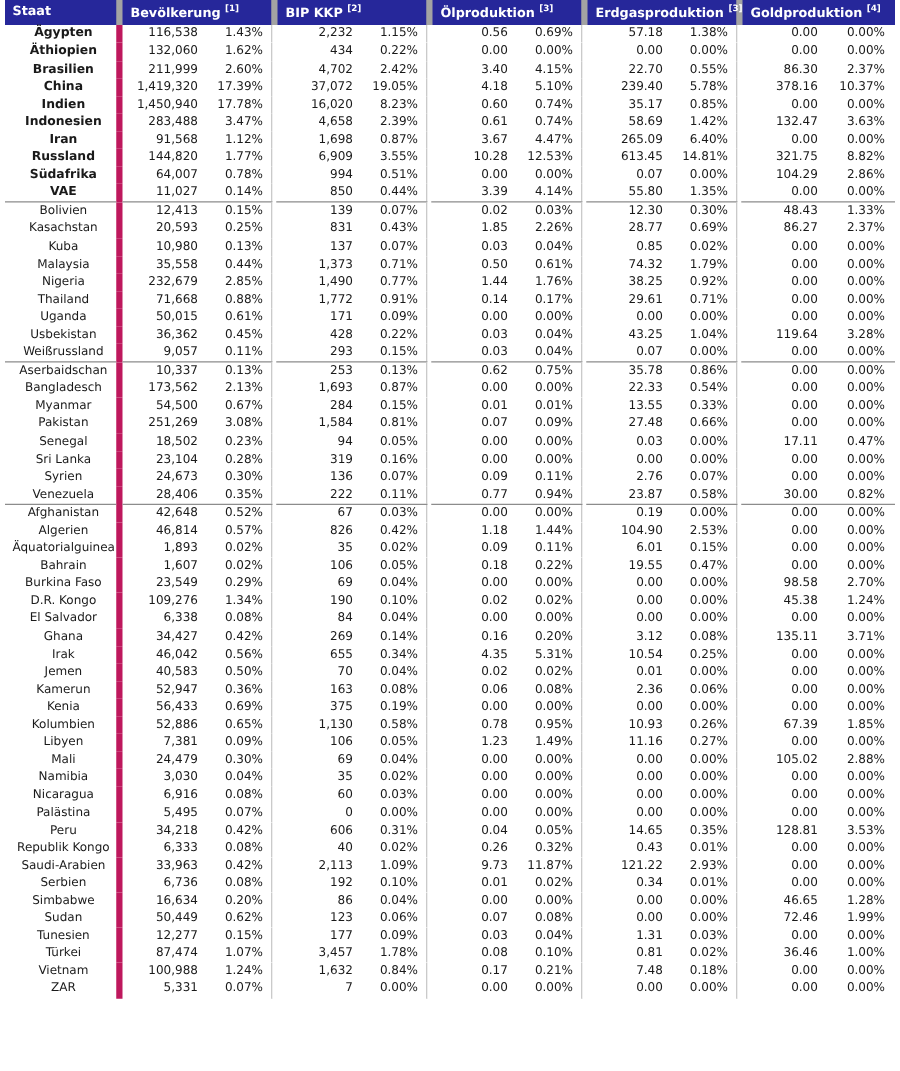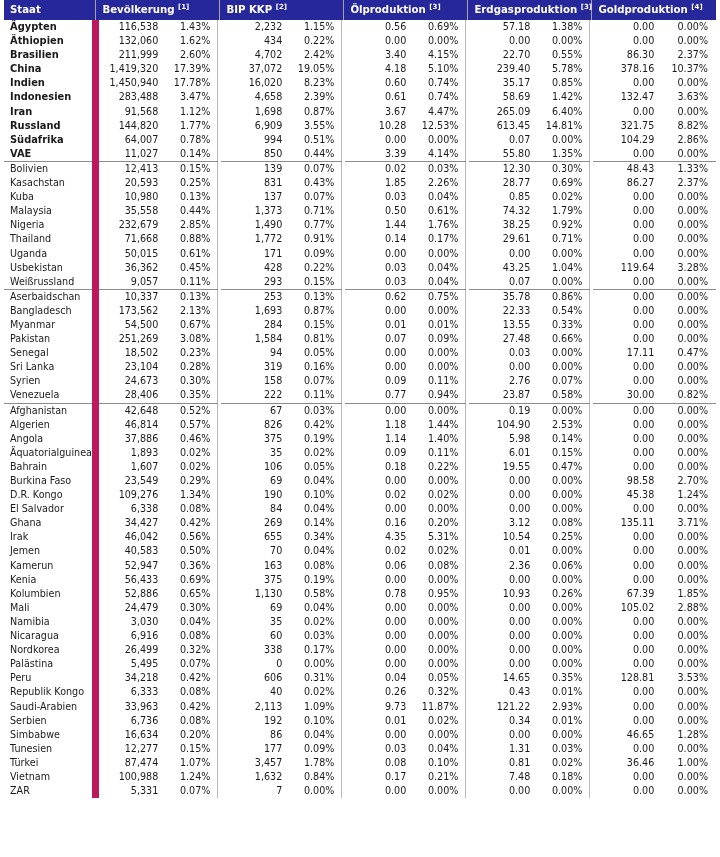--- a/index.html
+++ b/index.html
@@ -33,41 +33,41 @@
     color: #ffffff;
     font-weight: bold;
     font-size: 10.2px;
     text-align: left;
     padding: 3px 4px 4px 6px;
     height: 13px;
     vertical-align: middle;
     white-space: nowrap;
   }
   thead th.grp {
-    border-right: 1px solid #a3a3a3;
+    border-right: 5px solid #a3a3a3;
   }
   thead th sup {
     font-size: 7px;
     vertical-align: super;
     font-weight: bold;
   }
   
   tbody td {
     padding: 0 4px 0 0;
     height: 14.1px;
     line-height: 14.1px;
     font-size: 9.6px;
     white-space: nowrap;
     vertical-align: middle;
   }
   td.name {
-    text-align: left;
+    text-align: center;
     padding-left: 6px;
     padding-right: 2px;
-    border-right: 7px solid #be185d;
+    border-right: 5px solid #be185d;
   }
   td.val {
     text-align: right;
     padding-right: 6px;
   }
   td.pct {
     text-align: right;
     padding-right: 8px;
   }
   td.pct.sep {
@@ -441,21 +441,21 @@
           <td class="pct sep">0.00%</td>
           <td class="val">0.00</td>
           <td class="pct sep">0.00%</td>
           <td class="val">0.00</td>
           <td class="pct">0.00%</td>
         </tr>
         <tr>
           <td class="name">Syrien</td>
           <td class="val">24,673</td>
           <td class="pct sep">0.30%</td>
-          <td class="val">158</td>
+          <td class="val">136</td>
           <td class="pct sep">0.07%</td>
           <td class="val">0.09</td>
           <td class="pct sep">0.11%</td>
           <td class="val">2.76</td>
           <td class="pct sep">0.07%</td>
           <td class="val">0.00</td>
           <td class="pct">0.00%</td>
         </tr>
         <tr>
           <td class="name">Venezuela</td>
@@ -490,33 +490,20 @@
           <td class="val">826</td>
           <td class="pct sep">0.42%</td>
           <td class="val">1.18</td>
           <td class="pct sep">1.44%</td>
           <td class="val">104.90</td>
           <td class="pct sep">2.53%</td>
           <td class="val">0.00</td>
           <td class="pct">0.00%</td>
         </tr>
         <tr>
-          <td class="name">Angola</td>
-          <td class="val">37,886</td>
-          <td class="pct sep">0.46%</td>
-          <td class="val">375</td>
-          <td class="pct sep">0.19%</td>
-          <td class="val">1.14</td>
-          <td class="pct sep">1.40%</td>
-          <td class="val">5.98</td>
-          <td class="pct sep">0.14%</td>
-          <td class="val">0.00</td>
-          <td class="pct">0.00%</td>
-        </tr>
-        <tr>
           <td class="name">Äquatorialguinea</td>
           <td class="val">1,893</td>
           <td class="pct sep">0.02%</td>
           <td class="val">35</td>
           <td class="pct sep">0.02%</td>
           <td class="val">0.09</td>
           <td class="pct sep">0.11%</td>
           <td class="val">6.01</td>
           <td class="pct sep">0.15%</td>
           <td class="val">0.00</td>
@@ -646,20 +633,33 @@
           <td class="val">1,130</td>
           <td class="pct sep">0.58%</td>
           <td class="val">0.78</td>
           <td class="pct sep">0.95%</td>
           <td class="val">10.93</td>
           <td class="pct sep">0.26%</td>
           <td class="val">67.39</td>
           <td class="pct">1.85%</td>
         </tr>
         <tr>
+          <td class="name">Libyen</td>
+          <td class="val">7,381</td>
+          <td class="pct sep">0.09%</td>
+          <td class="val">106</td>
+          <td class="pct sep">0.05%</td>
+          <td class="val">1.23</td>
+          <td class="pct sep">1.49%</td>
+          <td class="val">11.16</td>
+          <td class="pct sep">0.27%</td>
+          <td class="val">0.00</td>
+          <td class="pct">0.00%</td>
+        </tr>
+        <tr>
           <td class="name">Mali</td>
           <td class="val">24,479</td>
           <td class="pct sep">0.30%</td>
           <td class="val">69</td>
           <td class="pct sep">0.04%</td>
           <td class="val">0.00</td>
           <td class="pct sep">0.00%</td>
           <td class="val">0.00</td>
           <td class="pct sep">0.00%</td>
           <td class="val">105.02</td>
@@ -677,33 +677,20 @@
           <td class="pct sep">0.00%</td>
           <td class="val">0.00</td>
           <td class="pct">0.00%</td>
         </tr>
         <tr>
           <td class="name">Nicaragua</td>
           <td class="val">6,916</td>
           <td class="pct sep">0.08%</td>
           <td class="val">60</td>
           <td class="pct sep">0.03%</td>
-          <td class="val">0.00</td>
-          <td class="pct sep">0.00%</td>
-          <td class="val">0.00</td>
-          <td class="pct sep">0.00%</td>
-          <td class="val">0.00</td>
-          <td class="pct">0.00%</td>
-        </tr>
-        <tr>
-          <td class="name">Nordkorea</td>
-          <td class="val">26,499</td>
-          <td class="pct sep">0.32%</td>
-          <td class="val">338</td>
-          <td class="pct sep">0.17%</td>
           <td class="val">0.00</td>
           <td class="pct sep">0.00%</td>
           <td class="val">0.00</td>
           <td class="pct sep">0.00%</td>
           <td class="val">0.00</td>
           <td class="pct">0.00%</td>
         </tr>
         <tr>
           <td class="name">Palästina</td>
           <td class="val">5,495</td>
@@ -776,20 +763,33 @@
           <td class="val">86</td>
           <td class="pct sep">0.04%</td>
           <td class="val">0.00</td>
           <td class="pct sep">0.00%</td>
           <td class="val">0.00</td>
           <td class="pct sep">0.00%</td>
           <td class="val">46.65</td>
           <td class="pct">1.28%</td>
         </tr>
         <tr>
+          <td class="name">Sudan</td>
+          <td class="val">50,449</td>
+          <td class="pct sep">0.62%</td>
+          <td class="val">123</td>
+          <td class="pct sep">0.06%</td>
+          <td class="val">0.07</td>
+          <td class="pct sep">0.08%</td>
+          <td class="val">0.00</td>
+          <td class="pct sep">0.00%</td>
+          <td class="val">72.46</td>
+          <td class="pct">1.99%</td>
+        </tr>
+        <tr>
           <td class="name">Tunesien</td>
           <td class="val">12,277</td>
           <td class="pct sep">0.15%</td>
           <td class="val">177</td>
           <td class="pct sep">0.09%</td>
           <td class="val">0.03</td>
           <td class="pct sep">0.04%</td>
           <td class="val">1.31</td>
           <td class="pct sep">0.03%</td>
           <td class="val">0.00</td>

